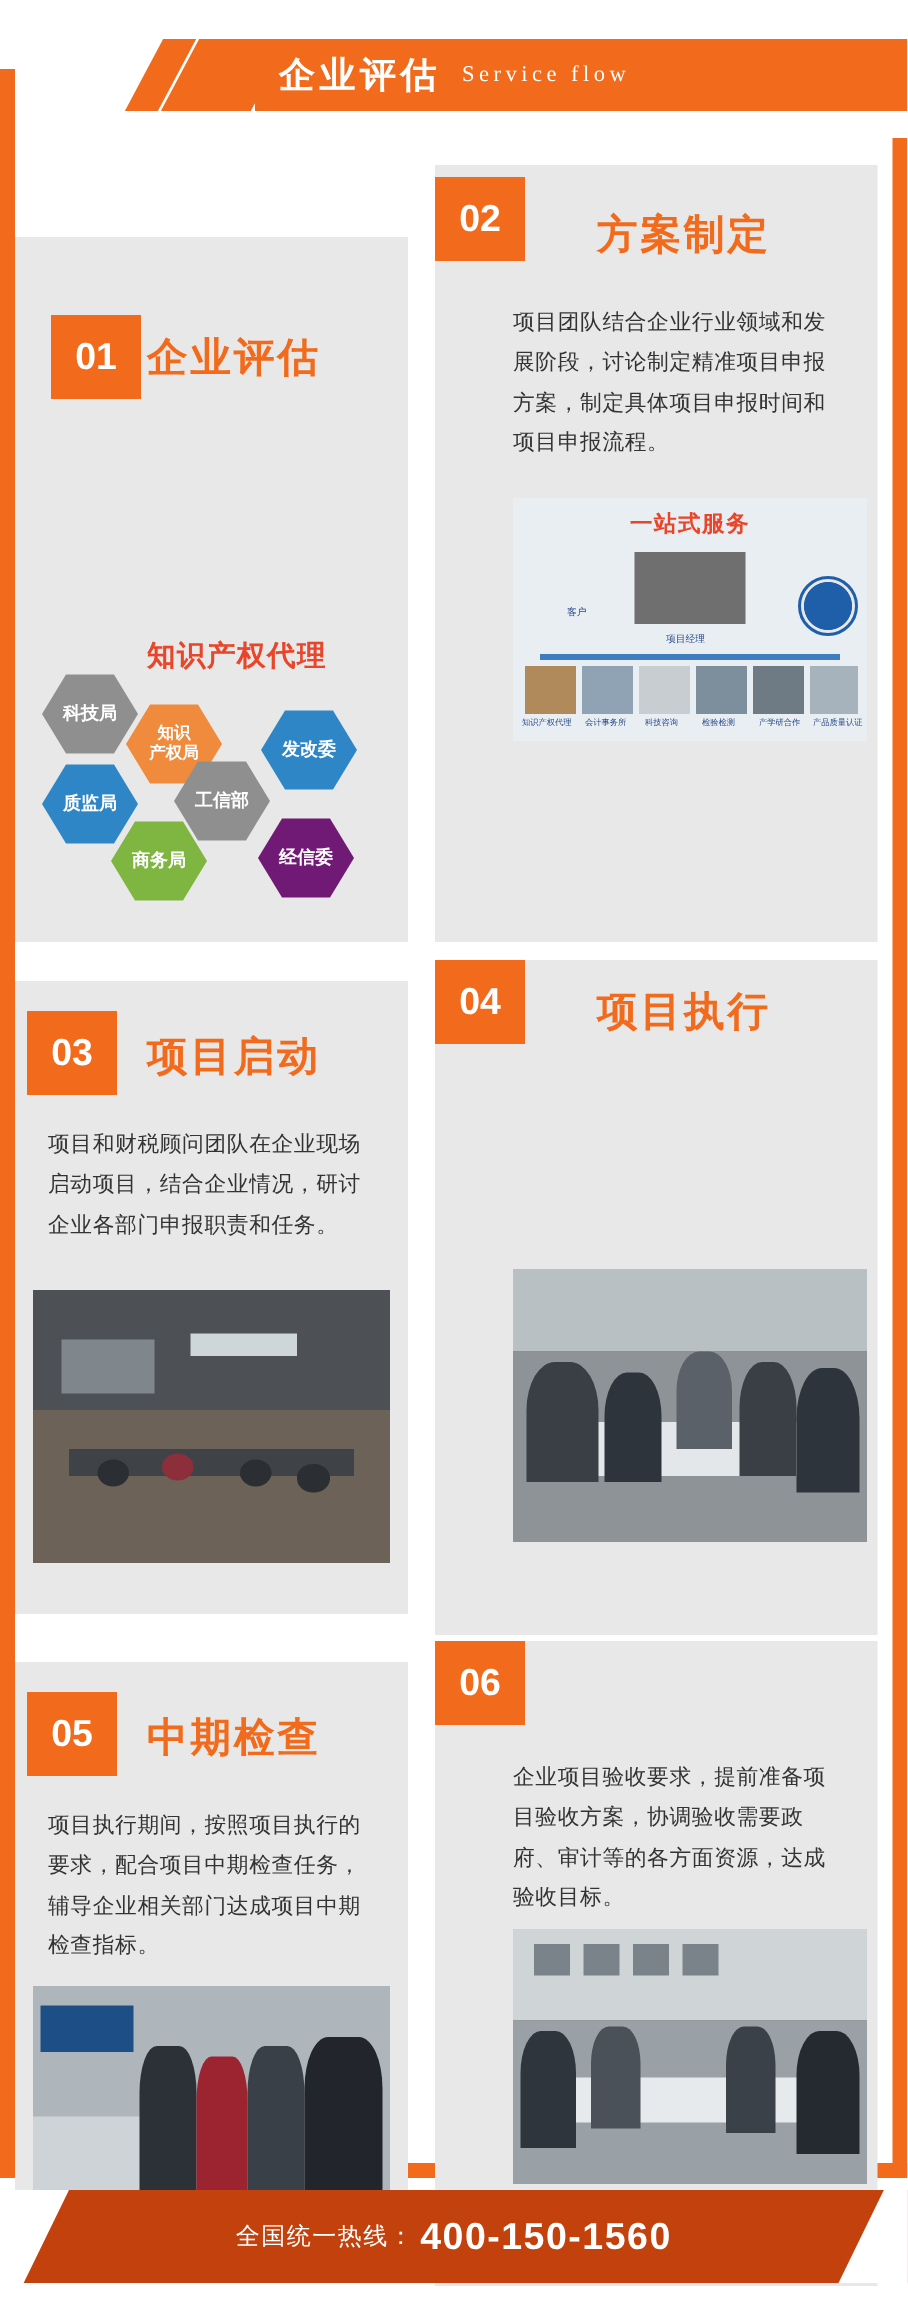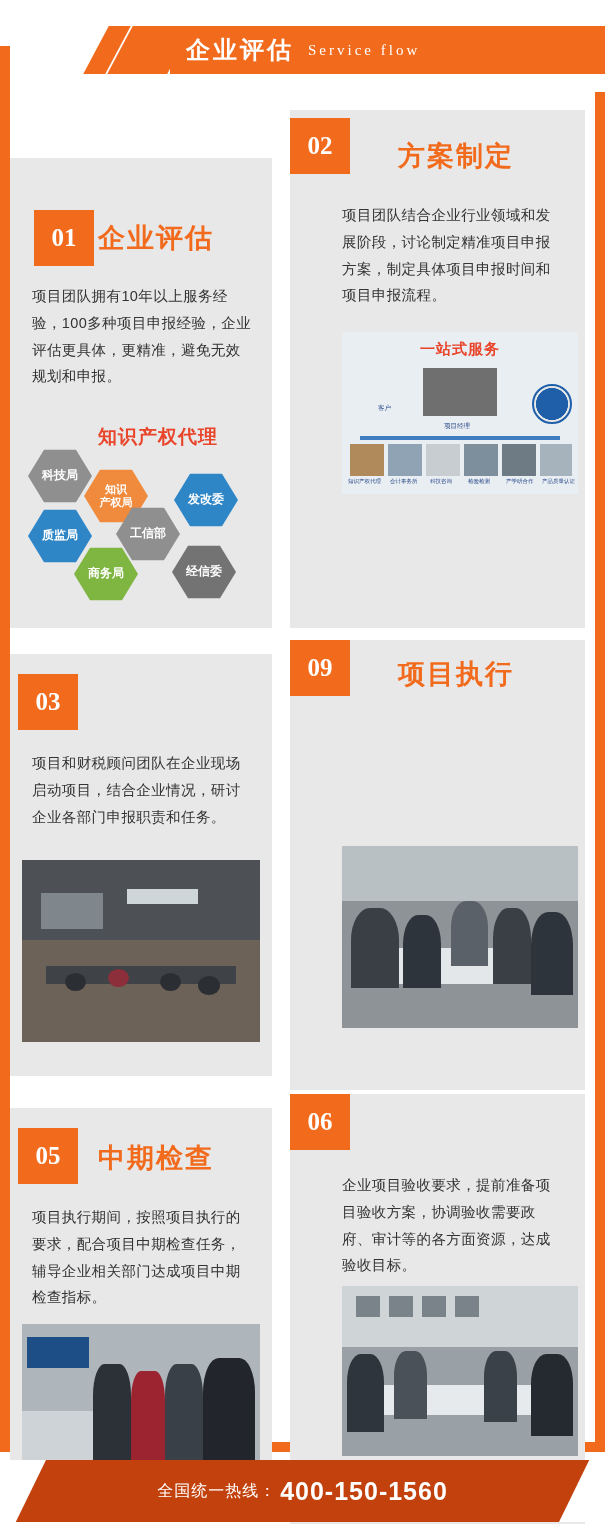--- a/index.html
+++ b/index.html
@@ -86,21 +86,20 @@
     background: #e8e8e8;
   }
   .card .badge {
     position: absolute;
     width: 60px; height: 56px;
     background: #f26b1d;
     color: #fff;
     font-size: 25px; font-weight: bold;
     display: flex; align-items: center; justify-content: center;
     z-index: 5;
-    font-family: Liberation Serif, serif;
   }
   .card .title {
     position: absolute;
     color: #f26b1d;
     font-size: 27px;
     font-weight: bold;
     letter-spacing: 2px;
     white-space: nowrap;
   }
   .card .body {
@@ -244,31 +243,30 @@
     </div>
   </div>
 
   <div class="grid">
 
     <div class="row" style="height:540px;">
 
       <div class="card" id="card01">
         <div class="badge">01</div>
         <div class="title">企业评估</div>
-        <div class="body">项目团队拥有10年以上服务经验，100多种项目申报经验，企业评估更具体，更精准，避免无效规划和申报。</div>
 
         <div id="wheel">
           <div class="wheel-title">知识产权代理</div>
           <div class="hex" style="left:6px;  top:28px; background:#8f8f8f;">科技局</div>
           <div class="hex" style="left:62px; top:48px; background:#f08a3c; font-size:11px;">知识<br>产权局</div>
           <div class="hex" style="left:152px;top:52px; background:#2e86c7;">发改委</div>
           <div class="hex" style="left:6px;  top:88px; background:#2e86c7;">质监局</div>
           <div class="hex" style="left:94px; top:86px; background:#8f8f8f;">工信部</div>
           <div class="hex" style="left:52px; top:126px;background:#7fb541;">商务局</div>
-          <div class="hex" style="left:150px;top:124px;background:#737373;">经信委</div>
+          <div class="hex" style="left:150px;top:124px;background:#701a75;">经信委</div>
         </div>
       </div>
 
       <div class="card" id="card02">
         <div class="badge">02</div>
         <div class="title">方案制定</div>
         <div class="body">项目团队结合企业行业领域和发展阶段，讨论制定精准项目申报方案，制定具体项目申报时间和项目申报流程。</div>
 
         <div class="photo" id="photo02">
           <div class="d2-title">一站式服务</div>
@@ -290,36 +288,37 @@
           <div class="d2-lbl" style="left:164px;top:146px; font-size:5.5px;">产学研合作</div>
           <div class="d2-lbl" style="left:200px;top:146px; font-size:5.5px;">产品质量认证</div>
         </div>
       </div>
     </div>
 
     <div class="row" style="height:440px;">
 
       <div class="card" id="card03">
         <div class="badge">03</div>
+        <div class="title">项目启动</div>
         <div class="body">项目和财税顾问团队在企业现场启动项目，结合企业情况，研讨企业各部门申报职责和任务。</div>
         <div class="photo" id="photo03">
           <div class="ph-rect" style="left:0;top:0;width:100%;height:44%;background:#4d5156;"></div>
           <div class="ph-rect" style="left:0;top:44%;width:100%;height:56%;background:#6d6258;"></div>
           <div class="ph-rect" style="left:8%;top:18%;width:26%;height:20%;background:#7f868c;"></div>
           <div class="ph-rect" style="left:44%;top:16%;width:30%;height:8%;background:#cfd6da;"></div>
           <div class="ph-rect" style="left:10%;top:58%;width:80%;height:10%;background:#3f4348;"></div>
           <div class="ph-blob" style="left:18%;top:62%;width:9%;height:10%;background:#2b2f33;"></div>
           <div class="ph-blob" style="left:36%;top:60%;width:9%;height:10%;background:#8d2f3a;"></div>
           <div class="ph-blob" style="left:58%;top:62%;width:9%;height:10%;background:#2b2f33;"></div>
           <div class="ph-blob" style="left:74%;top:64%;width:9%;height:10%;background:#2b2f33;"></div>
         </div>
       </div>
 
       <div class="card" id="card04">
-        <div class="badge">09</div>
+        <div class="badge">04</div>
         <div class="title">项目执行</div>
         <div class="photo" id="photo04">
           <div class="ph-rect" style="left:0;top:0;width:100%;height:30%;background:#b9c0c4;"></div>
           <div class="ph-rect" style="left:0;top:30%;width:100%;height:70%;background:#8d9397;"></div>
           <div class="ph-rect" style="left:18%;top:56%;width:64%;height:20%;background:#e4e7e9;"></div>
           <div class="ph-blob" style="left:4%;top:34%;width:20%;height:44%;background:#3a3f46;border-radius:40% 40% 0 0;"></div>
           <div class="ph-blob" style="left:26%;top:38%;width:16%;height:40%;background:#2e343b;border-radius:40% 40% 0 0;"></div>
           <div class="ph-blob" style="left:46%;top:30%;width:16%;height:36%;background:#5a6168;border-radius:40% 40% 0 0;"></div>
           <div class="ph-blob" style="left:64%;top:34%;width:16%;height:42%;background:#3a3f46;border-radius:40% 40% 0 0;"></div>
           <div class="ph-blob" style="left:80%;top:36%;width:18%;height:46%;background:#2e343b;border-radius:40% 40% 0 0;"></div>

